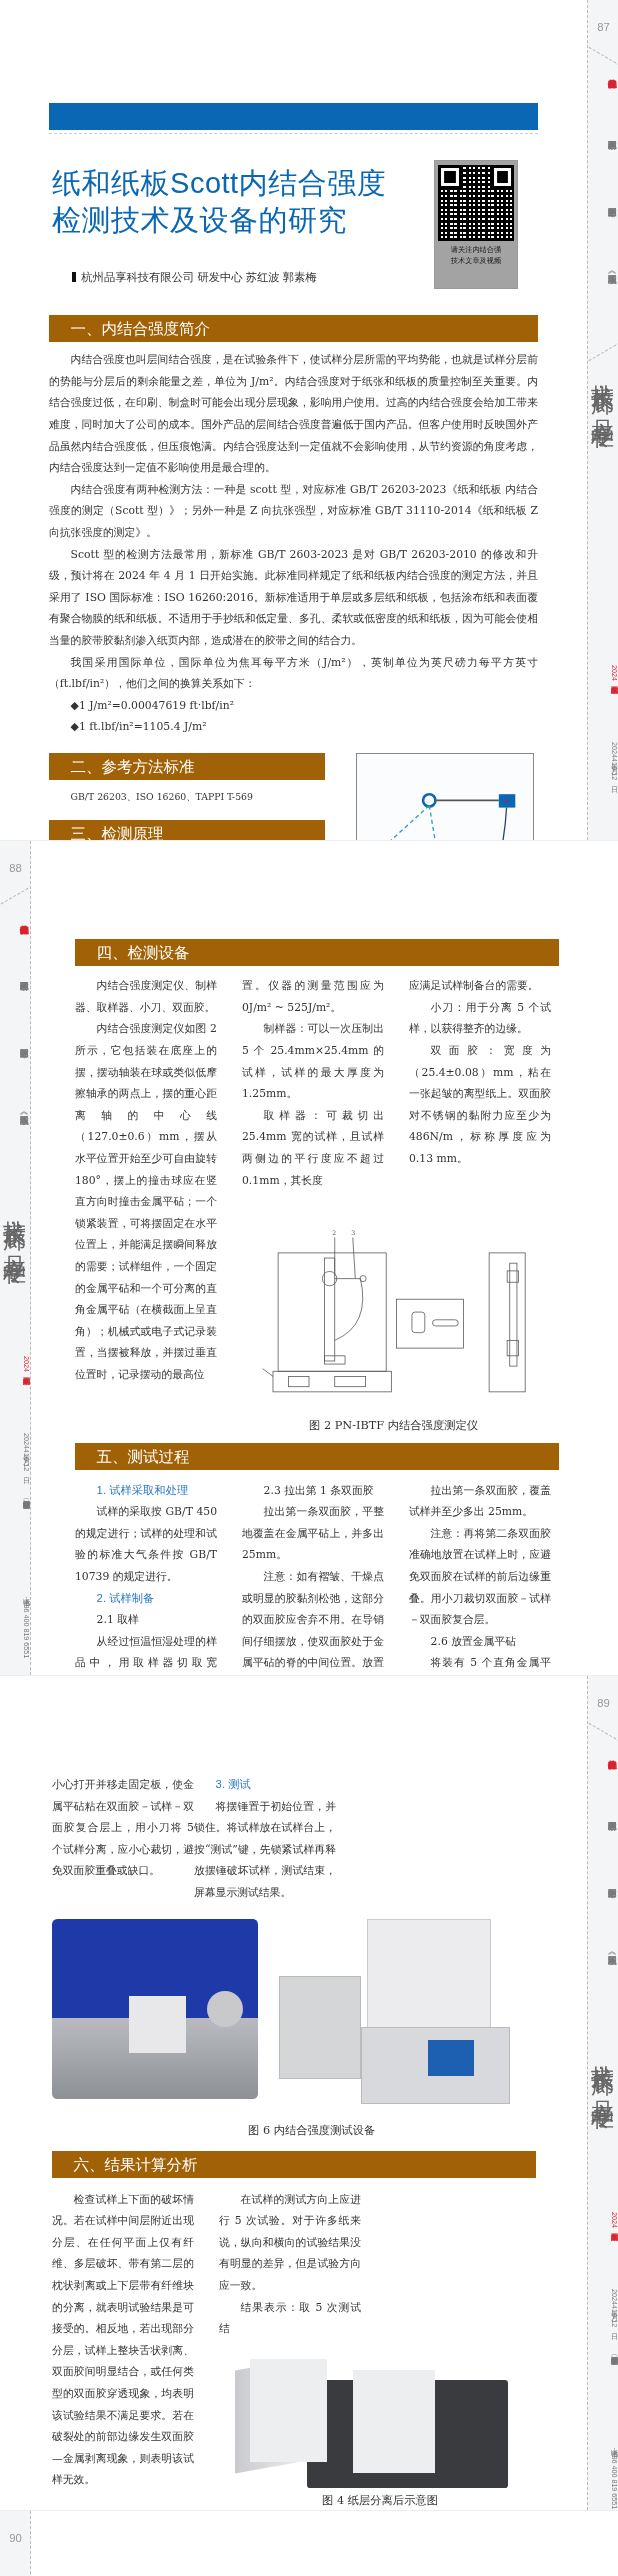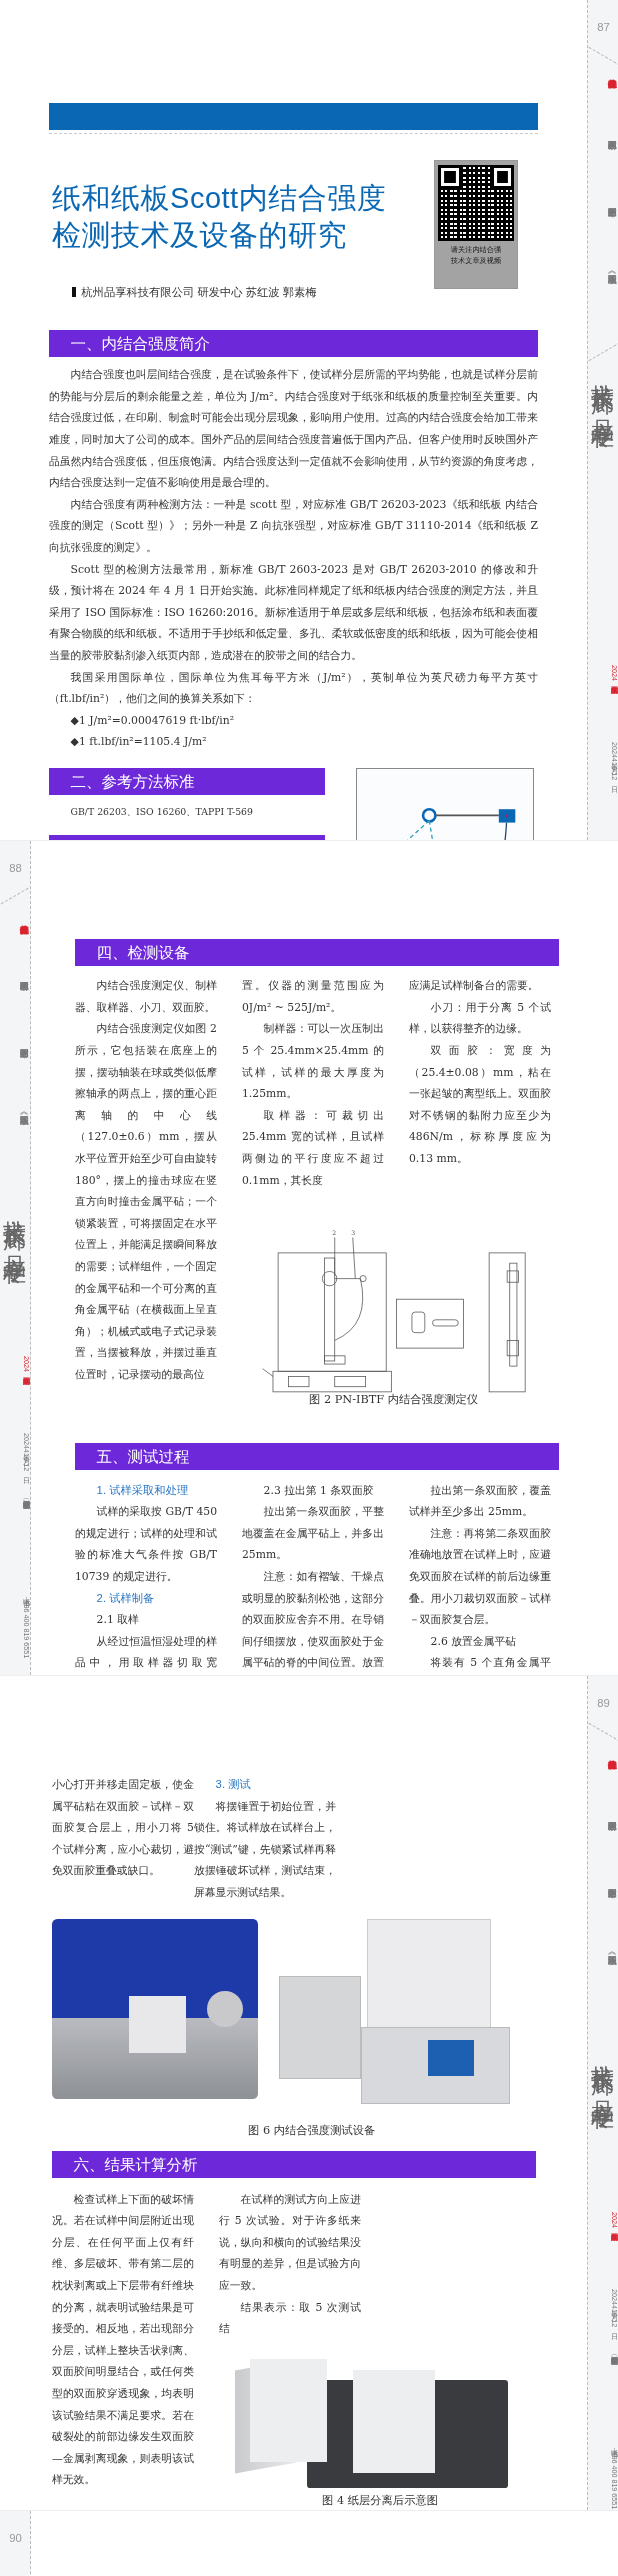--- a/index.html
+++ b/index.html
@@ -20,21 +20,21 @@
   .strip .vt-small-grey { color: #777; font-size: 7.2px; }
   .strip .diag { position: absolute; width: 41px; border-top: 1px dashed #bbb; }
 
   .blue-bar { background: #0a67b3; height: 27px; }
   .dash-rule { border-top: 1px dashed #ccc; }
 
   h1.title { font-family: "Liberation Sans", sans-serif; color: #0a67b3; font-size: 29px; line-height: 37px; font-weight: normal; letter-spacing: 0.5px; }
   .author { font-family: "Liberation Sans", sans-serif; font-size: 11.3px; color: #333; }
   .author::before { content: ""; display: inline-block; width: 4.1px; height: 10.3px; background: #111; margin-right: 5.2px; vertical-align: -1px; }
 
-  .sec-head { background: #6d28d9; color: #fff; font-family: "Liberation Sans", sans-serif; font-size: 15.5px; height: 27px; line-height: 27px; padding-left: 21.6px; }
+  .sec-head { background: #a16207; color: #fff; font-family: "Liberation Sans", sans-serif; font-size: 15.5px; height: 27px; line-height: 27px; padding-left: 21.6px; }
   .p { font-size: 10.8px; line-height: 21.6px; text-align: justify; color: #333; }
   .p.ind { text-indent: 2em; }
   .sub-blue { font-family: "Liberation Sans", sans-serif; color: #2a77c4; font-size: 11.3px; line-height: 21.6px; padding-left: 21.6px; }
   .caption { font-size: 11.3px; color: #333; text-align: center; }
 
   .qr { position: absolute; border: 0.5px solid #999; background: #a3a3a3; }
   .qr-grid { width: 76px; height: 76px; margin: 4.1px auto 0 auto; background:
       repeating-linear-gradient(90deg, #000 0 3.1px, #fff 3.1px 5.2px, #000 5.2px 6.7px, #fff 6.7px 9.3px),
       repeating-linear-gradient(0deg, #000 0 2.6px, #fff 2.6px 4.6px);
       background-blend-mode: multiply; position: relative; }
@@ -57,21 +57,21 @@
     <div class="vt vt-grey" style="top:268px;">《国际纸板工业》</div>
     <div class="diag" style="top:350px;left:-2.1px;transform:rotate(-30deg);"></div>
     <div class="vt vt-big" style="top:366px;">技术长廊 · 品享专栏</div>
     <div class="vt vt-small-red" style="top:665px;">2024华南国际瓦楞展</div>
     <div class="vt vt-small-grey" style="top:742px;"><span>2024年4月10-12日</span></div>
   </div>
 
   <div class="content" style="left:49px;top:0;width:489px;">
     <div class="blue-bar" style="margin-top:103px;height:27px;"></div>
     <div class="dash-rule" style="margin-top:3.1px;"></div>
-    <h1 class="title" style="margin-top:46px;padding-left:3.1px;">
+    <h1 class="title" style="margin-top:31px;padding-left:3.1px;">
       <span>纸和纸板Scott内结合强度</span><br>
       <span>检测技术及设备的研究</span>
     </h1>
     <div class="author" style="margin-top:31px;padding-left:23px;">杭州品享科技有限公司 研发中心 苏红波 郭素梅</div>
 
     <div class="sec-head" style="margin-top:30px;">一、内结合强度简介</div>
     <div style="margin-top:7.2px;">
       <p class="p ind">内结合强度也叫层间结合强度，是在试验条件下，使试样分层所需的平均势能，也就是试样分层前的势能与分层后的剩余能量之差，单位为 J/m²。内结合强度对于纸张和纸板的质量控制至关重要。内结合强度过低，在印刷、制盒时可能会出现分层现象，影响用户使用。过高的内结合强度会给加工带来难度，同时加大了公司的成本。国外产品的层间结合强度普遍低于国内产品。但客户使用时反映国外产品虽然内结合强度低，但压痕饱满。内结合强度达到一定值就不会影响使用，从节约资源的角度考虑，内结合强度达到一定值不影响使用是最合理的。</p>
       <p class="p ind">内结合强度有两种检测方法：一种是 scott 型，对应标准 GB/T 26203-2023《纸和纸板 内结合强度的测定（Scott 型）》；另外一种是 Z 向抗张强型，对应标准 GB/T 31110-2014《纸和纸板 Z 向抗张强度的测定》。</p>
       <p class="p ind">Scott 型的检测方法最常用，新标准 GB/T 2603-2023 是对 GB/T 26203-2010 的修改和升级，预计将在 2024 年 4 月 1 日开始实施。此标准同样规定了纸和纸板内结合强度的测定方法，并且采用了 ISO 国际标准：ISO 16260:2016。新标准适用于单层或多层纸和纸板，包括涂布纸和表面覆有聚合物膜的纸和纸板。不适用于手抄纸和低定量、多孔、柔软或低密度的纸和纸板，因为可能会使相当量的胶带胶黏剂渗入纸页内部，造成潜在的胶带之间的结合力。</p>
@@ -178,21 +178,21 @@
               <rect x="520" y="80" width="14" height="200"></rect>
               <rect x="515" y="95" width="22" height="22"></rect>
               <rect x="515" y="230" width="22" height="30"></rect>
               <line x1="180" y1="30" x2="180" y2="105"></line>
               <line x1="215" y1="30" x2="220" y2="110"></line>
               <line x1="60" y1="300" x2="40" y2="285"></line>
             </g>
             <text x="175" y="25" font-size="12" fill="#555">2</text>
             <text x="212" y="25" font-size="12" fill="#555">3</text>
           </svg>
-          <div class="caption" style="position:absolute;left:67px;top:170px;">图 2 PN-IBTF 内结合强度测定仪</div>
+          <div class="caption" style="position:absolute;left:67px;top:196px;">图 2 PN-IBTF 内结合强度测定仪</div>
         </div>
       </div>
     </div>
 
     <div class="sec-head" style="margin-top:46px;">五、测试过程</div>
     <div style="display:flex;gap:25px;margin-top:9.3px;">
       <div style="width:142px;">
         <div class="sub-blue">1. 试样采取和处理</div>
         <p class="p ind">试样的采取按 GB/T 450 的规定进行；试样的处理和试验的标准大气条件按 GB/T 10739 的规定进行。</p>
         <div class="sub-blue">2. 试样制备</div>

